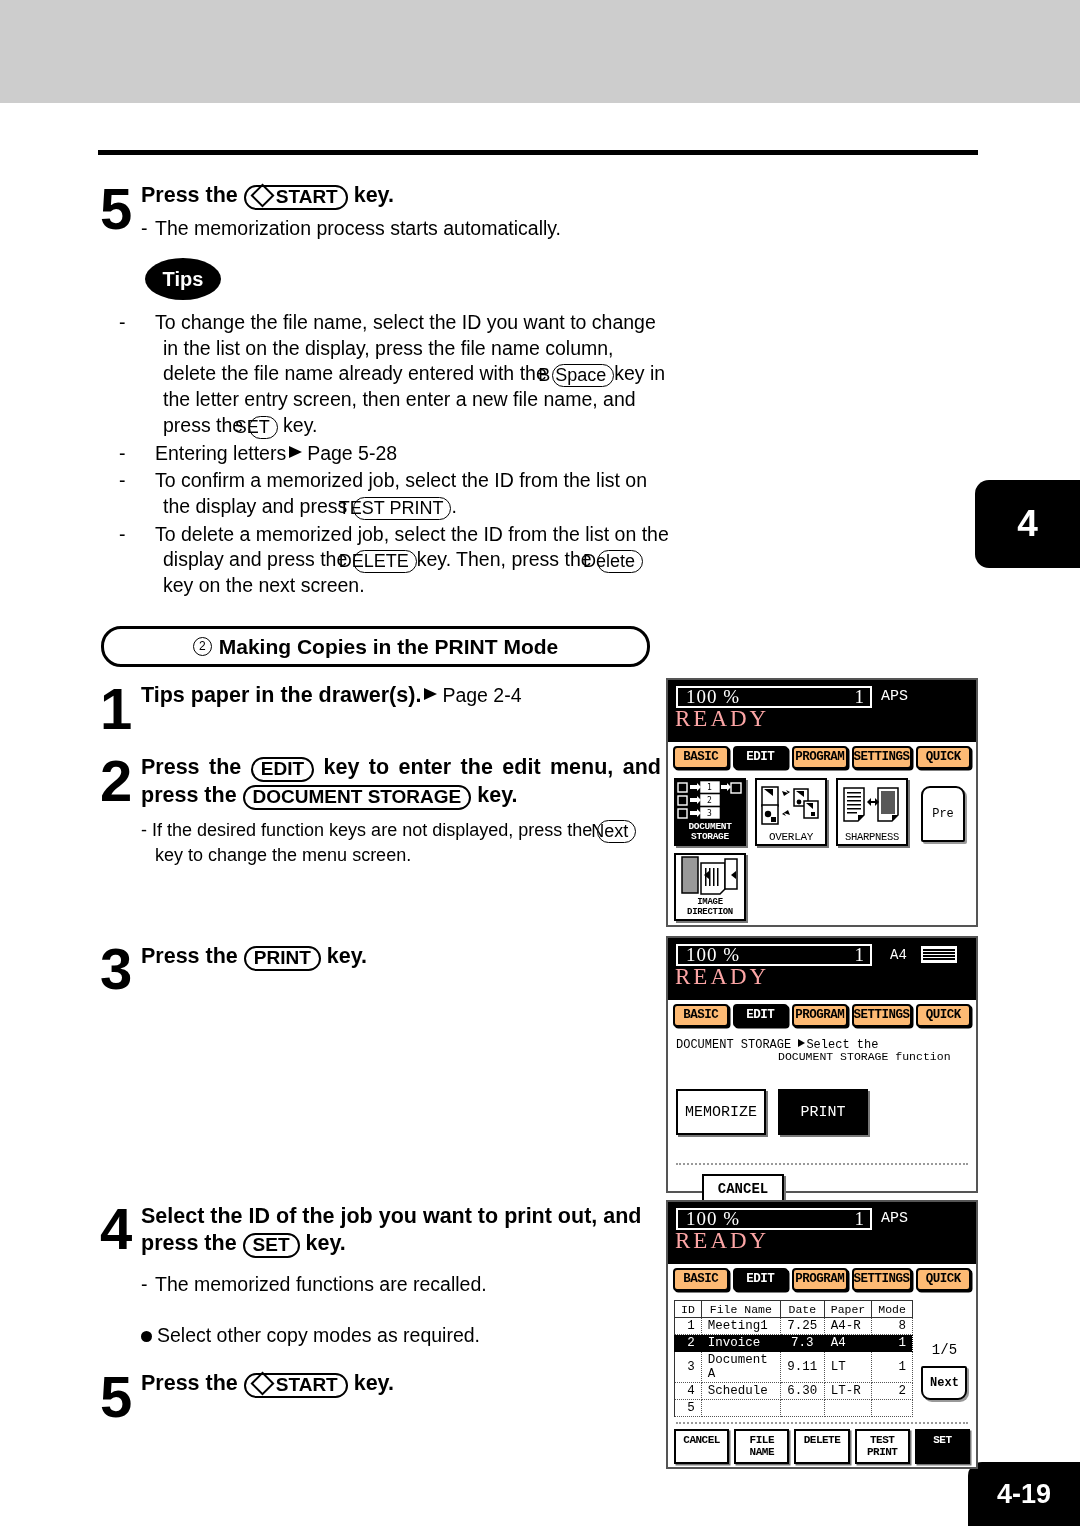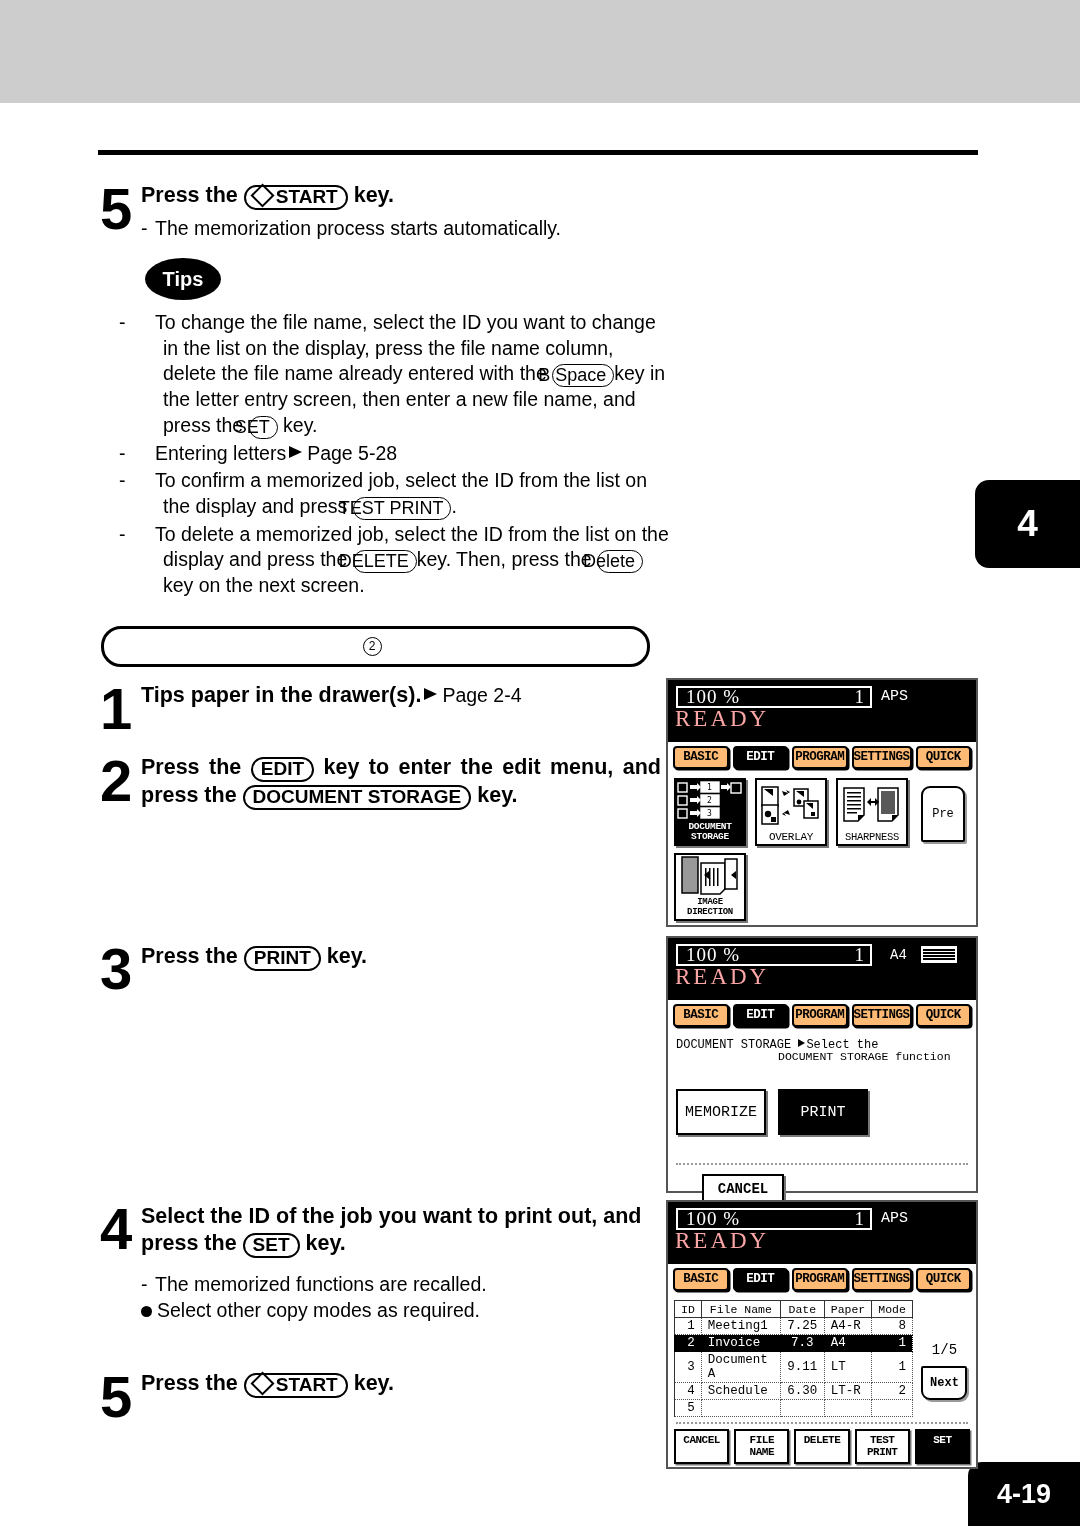--- a/index.html
+++ b/index.html
@@ -160,38 +160,44 @@
   <div class="bodytxt" style="padding-left:22px;text-indent:-22px;margin-top:2px;">
     <span class="dash">-</span><span>To delete a memorized job, select the ID from the list on the display and press the</span>
     <span class="key thin">DELETE</span><span>key. Then, press the</span>
     <span class="key thin">Delete</span>
     <span>key on the next screen.</span>
   </div>
 </div>
 
 <div class="banner">
   <span class="circnum">2</span>
+    <span>Making Copies in the PRINT Mode</span>
 </div>
 
 <div class="stepnum" style="left:100px;top:680px;">1</div>
 <div class="stepbody" style="left:141px;top:682px;width:520px;">
   <div class="hl">
     <span>Tips paper in the drawer(s).</span><span class="arw"></span><span style="font-weight:normal;font-size:19.5px;">Page 2-4</span>
   </div>
 </div>
 
 <div class="stepnum" style="left:100px;top:752px;">2</div>
 <div class="stepbody" style="left:141px;top:754px;width:520px;">
   <div class="hl" style="text-align:justify;">
     <span>Press the</span>
     <span class="key">EDIT</span>
     <span>key to enter the edit menu, and press the</span>
     <span class="key">DOCUMENT STORAGE</span>
     <span>key.</span>
   </div>
+  <div class="sub" style="margin-top:8px;padding-left:14px;text-indent:-14px;">
+    <span>- </span><span>If the desired function keys are not displayed, press the</span>
+    <span class="key thin">Next</span>
+    <span>key to change the menu screen.</span>
+  </div>
 </div>
 
 <div class="stepnum" style="left:100px;top:940px;">3</div>
 <div class="stepbody" style="left:141px;top:943px;width:500px;">
   <div class="hl">
     <span>Press the</span>
     <span class="key">PRINT</span>
     <span>key.</span>
   </div>
 </div>
@@ -200,21 +206,21 @@
 <div class="stepbody" style="left:141px;top:1203px;width:510px;">
   <div class="hl">Select the ID of the job you want to print out, and</div>
   <div class="hl">
     <span>press the</span>
     <span class="key">SET</span>
     <span>key.</span>
   </div>
   <div class="bodytxt" style="margin-top:14px;">
     <span class="dash">-</span><span>The memorized functions are recalled.</span>
   </div>
-  <div class="bodytxt" style="">
+  <div class="bodytxt" style="margin-top:25px;">
     <span class="bullet"></span><span>Select other copy modes as required.</span>
   </div>
 </div>
 
 <div class="stepnum" style="left:100px;top:1368px;">5</div>
 <div class="stepbody" style="left:141px;top:1370px;width:500px;">
   <div class="hl">
     <span>Press the</span>
     <span class="key"><span class="dia"></span><span>START</span></span>
     <span>key.</span>

